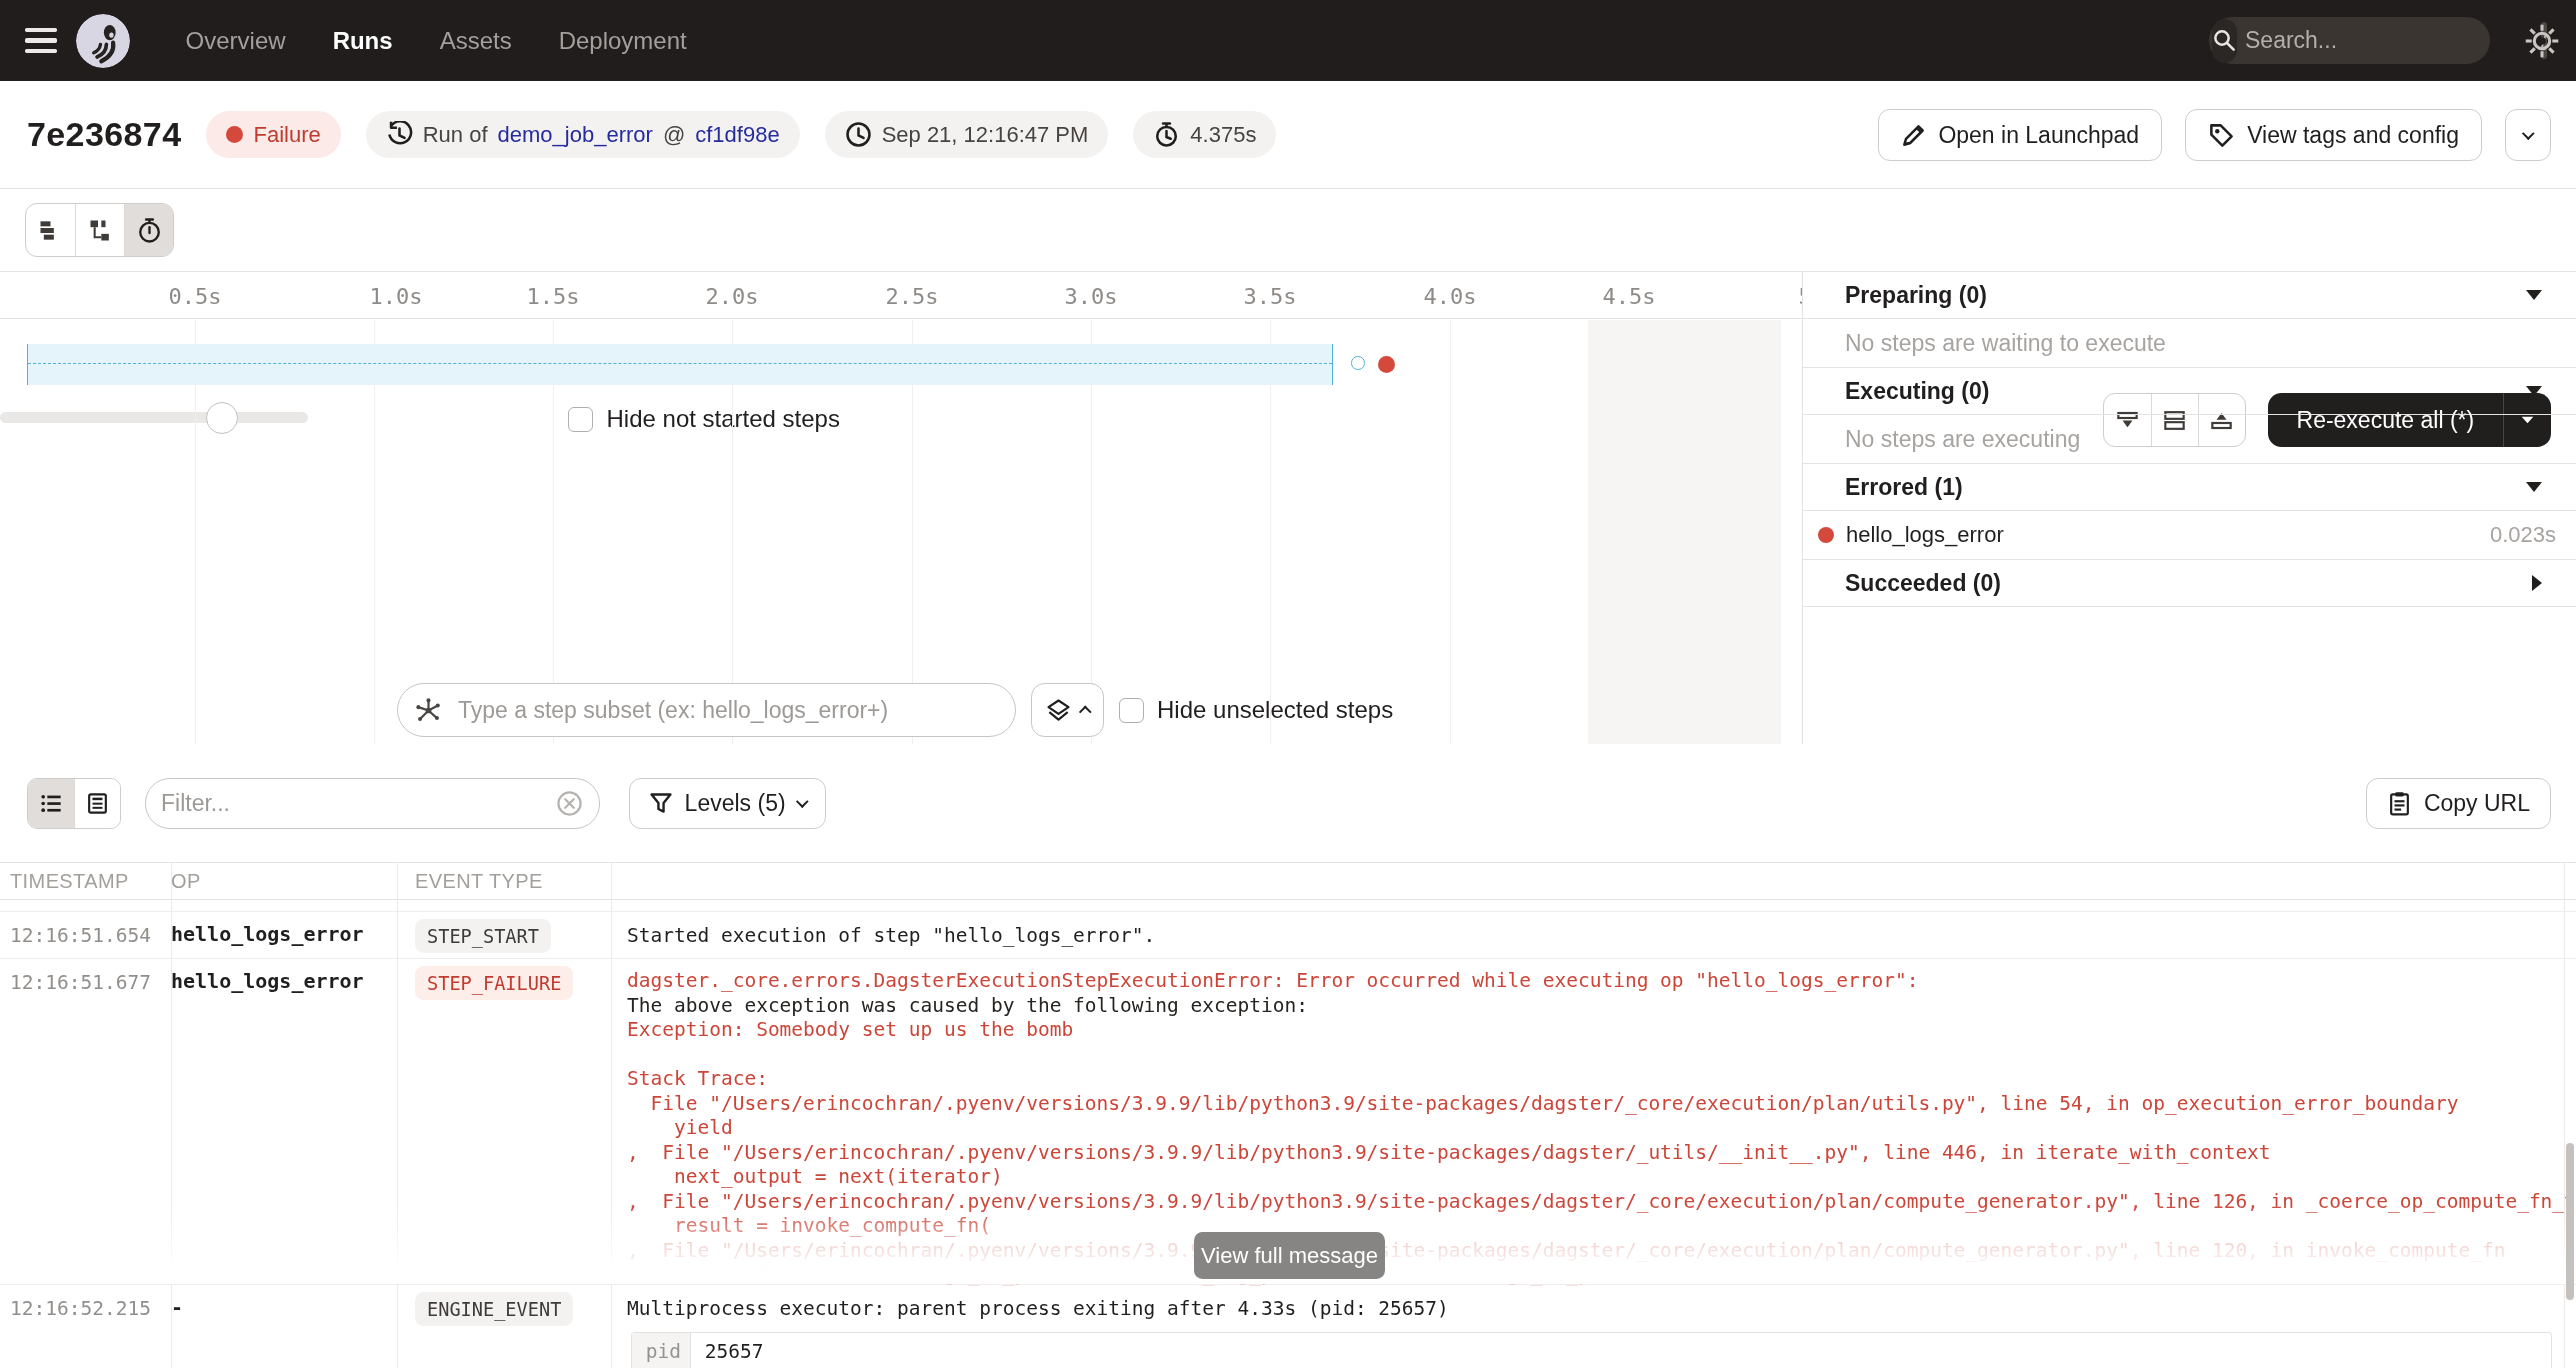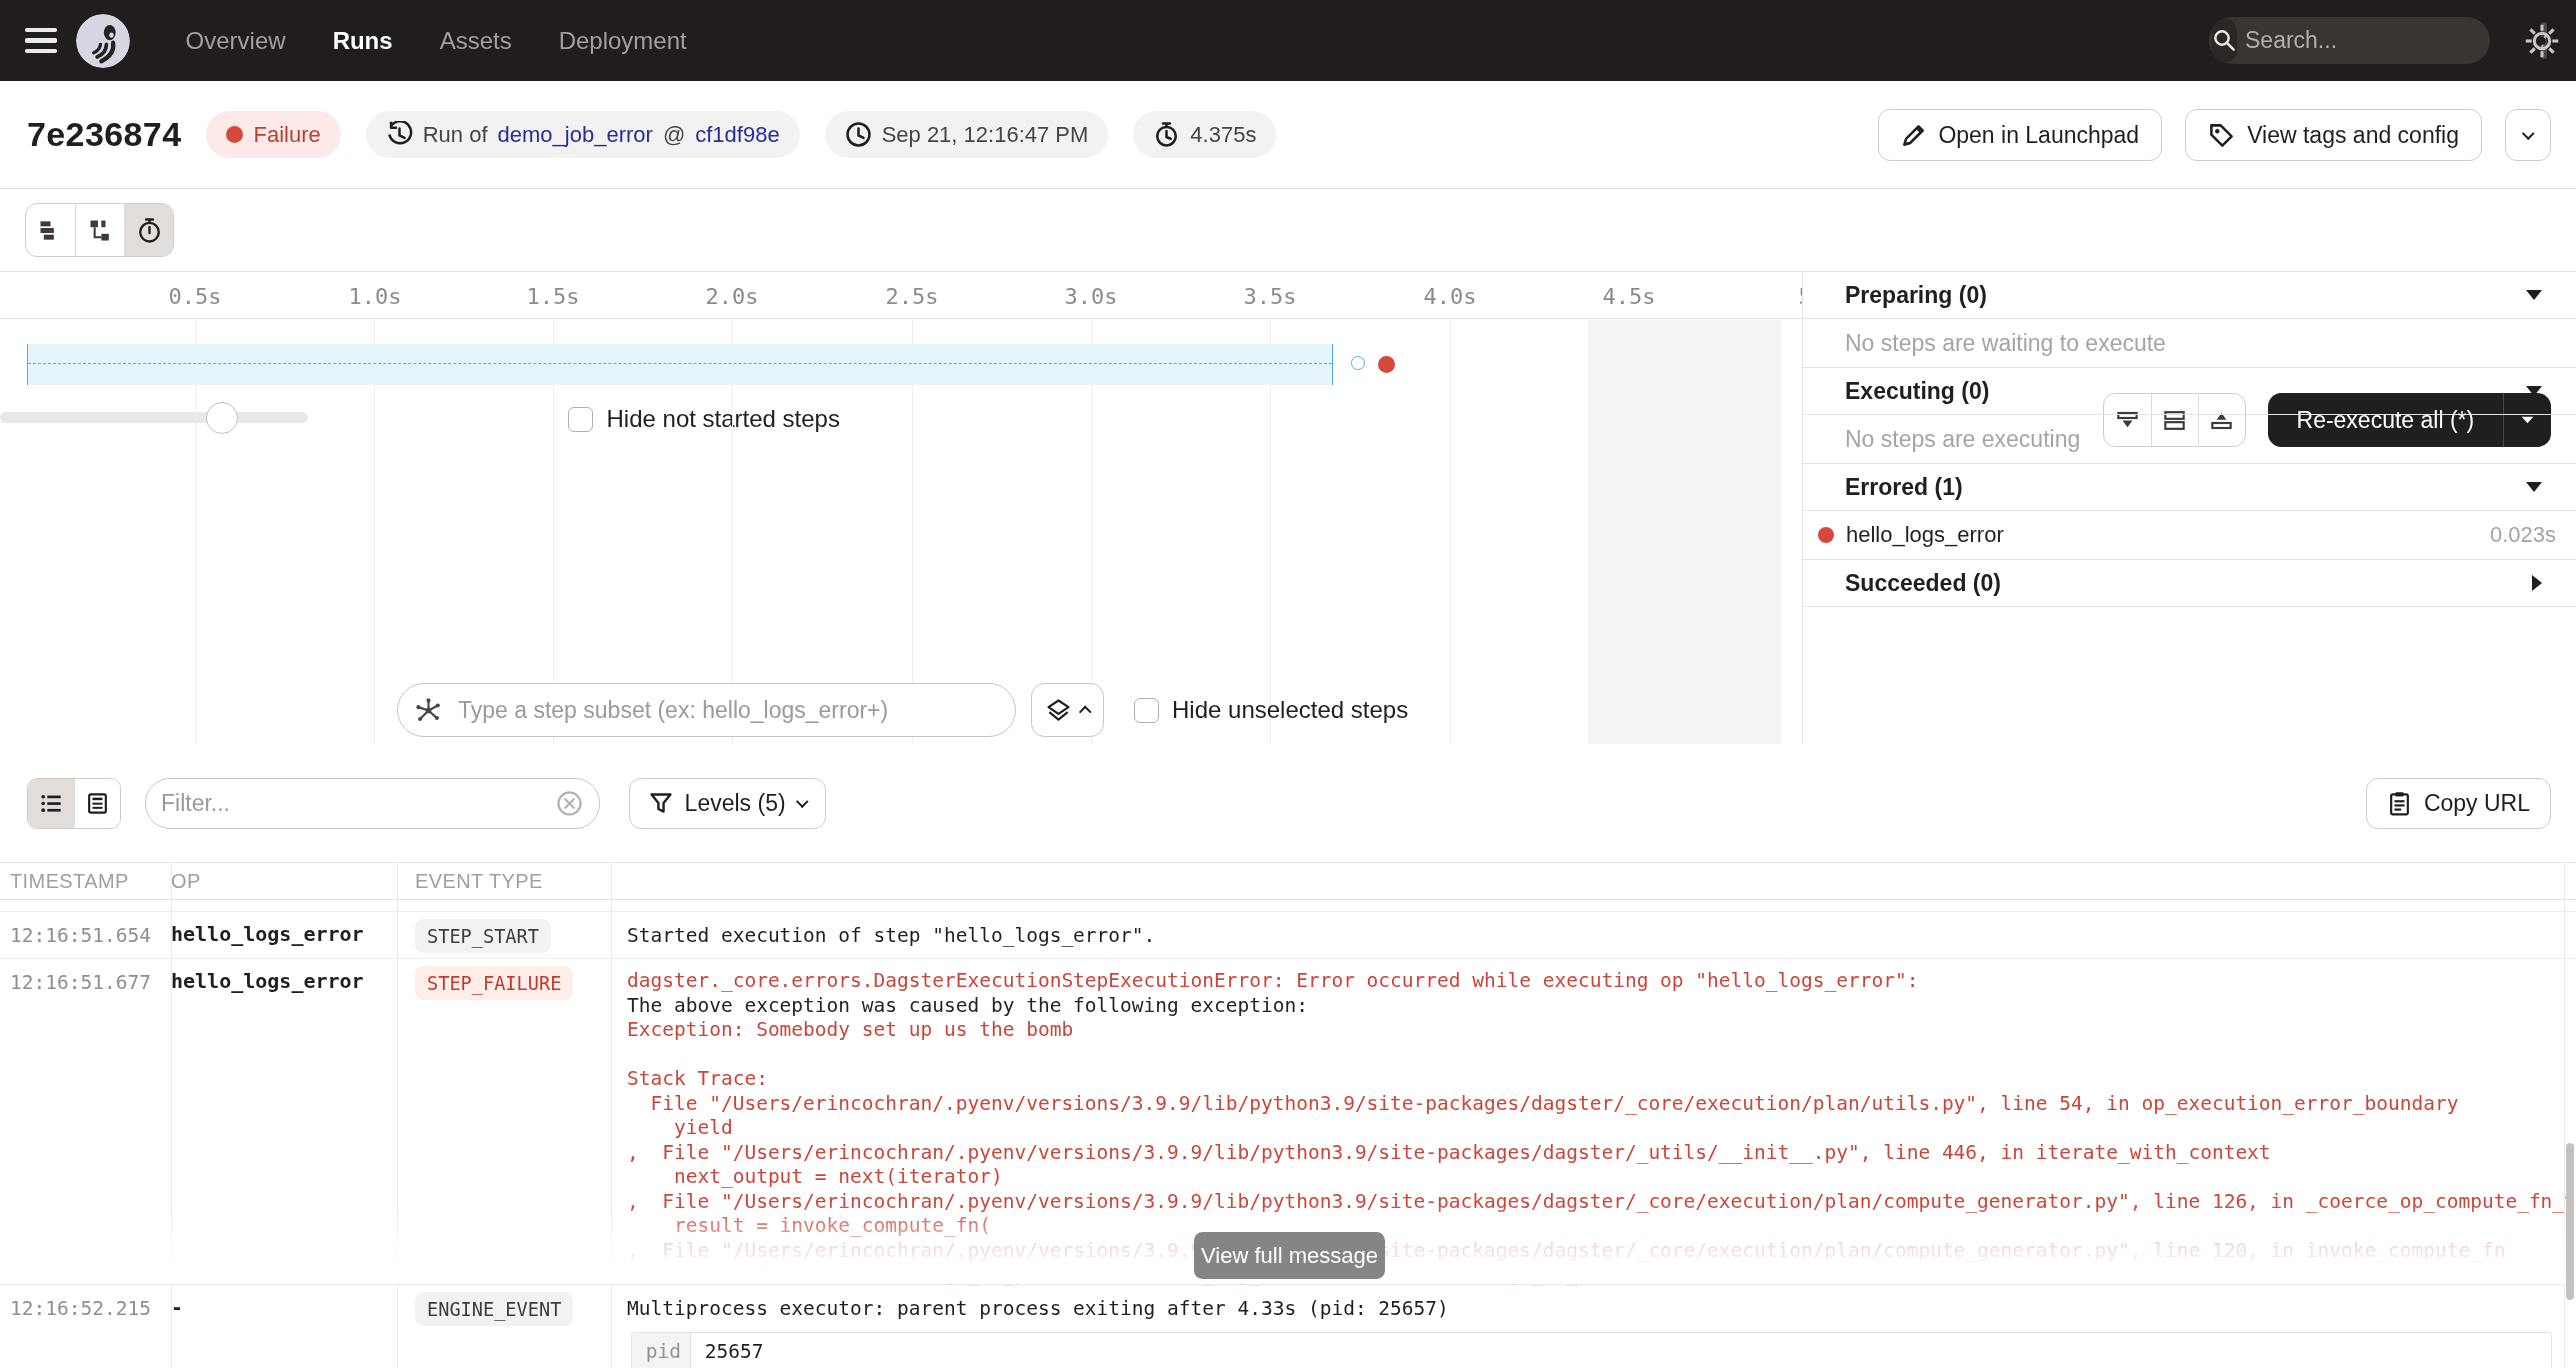--- a/index.html
+++ b/index.html
@@ -328,21 +328,21 @@
       </span>
     </div>
   </div>
 </div>
 
 <div class="main">
 
   <div class="gantt">
     <div class="gantt-head">
       <div class="tick-label" style="left:195px">0.5s</div>
-      <div class="tick-label" style="left:375px">1.0s</div>
+      <div class="tick-label" style="left:396px">1.0s</div>
       <div class="tick-label" style="left:553px">1.5s</div>
       <div class="tick-label" style="left:732px">2.0s</div>
       <div class="tick-label" style="left:912px">2.5s</div>
       <div class="tick-label" style="left:1091px">3.0s</div>
       <div class="tick-label" style="left:1270px">3.5s</div>
       <div class="tick-label" style="left:1450px">4.0s</div>
       <div class="tick-label" style="left:1629px">4.5s</div>
       <div class="tick-label" style="left:1805px">5</div>
     </div>
     <div class="gantt-chart">
@@ -379,21 +379,21 @@
           </svg>
           <input placeholder="Type a step subset (ex: hello_logs_error+)" style="">
         </div>
         <div class="layers-btn">
           <svg width="25" height="25" viewBox="0 0 30 30">
             <path d="M15 3 L27 11 L15 19 L3 11 Z" fill="none" stroke="#211e1e" stroke-width="2.6" stroke-linejoin="round"></path>
             <path d="M4 17 L15 26 L26 17" fill="none" stroke="#211e1e" stroke-width="2.6" stroke-linejoin="round"></path>
           </svg>
           <span class="chev up small"></span>
         </div>
-        <div style="display:flex;align-items:center;gap:13.5px;margin-left:15px;">
+        <div style="display:flex;align-items:center;gap:13.5px;">
           <div class="checkbox"></div>
           <div class="chk-label">Hide unselected steps</div>
         </div>
       </div>
     </div>
   </div>
 
   <div class="panel">
     <div class="p-row p-head">
       <div class="title">Preparing (0)</div>

